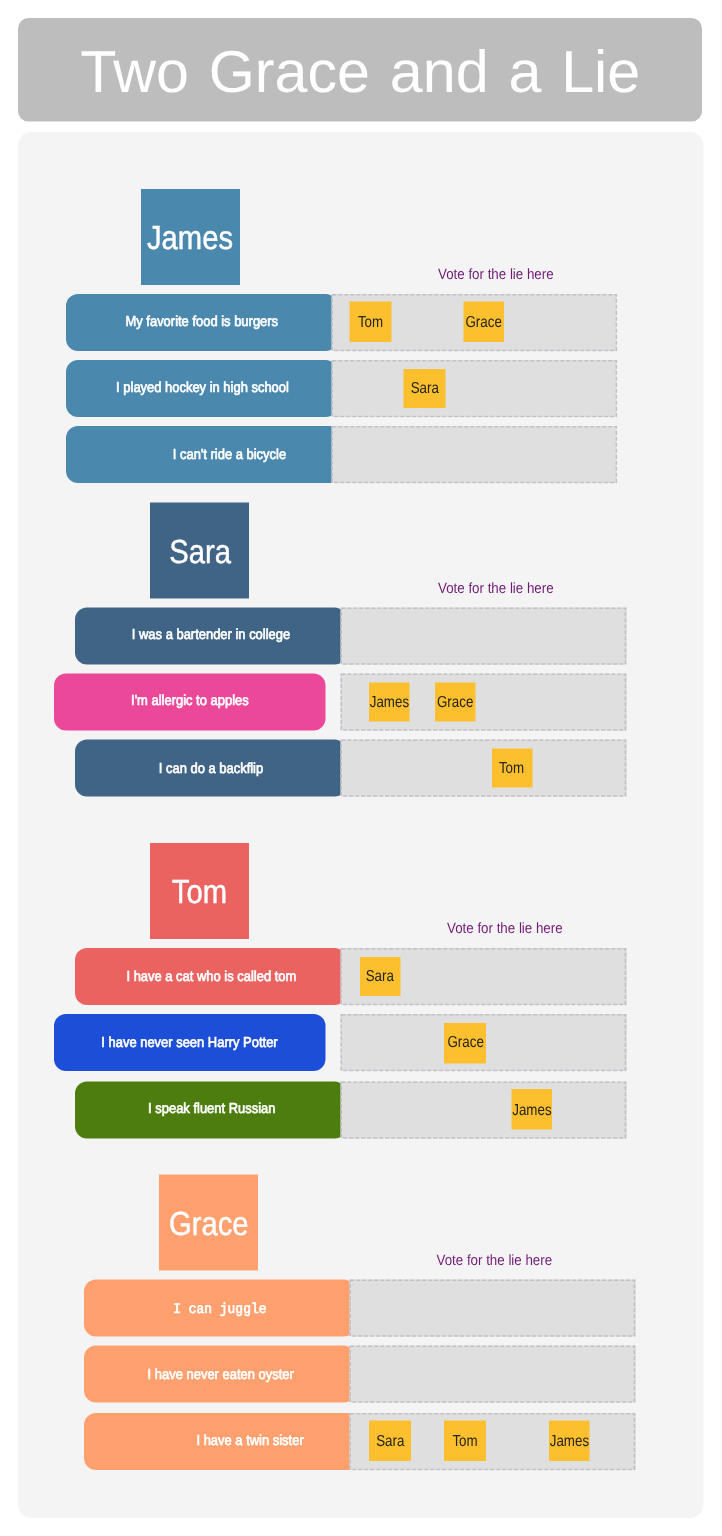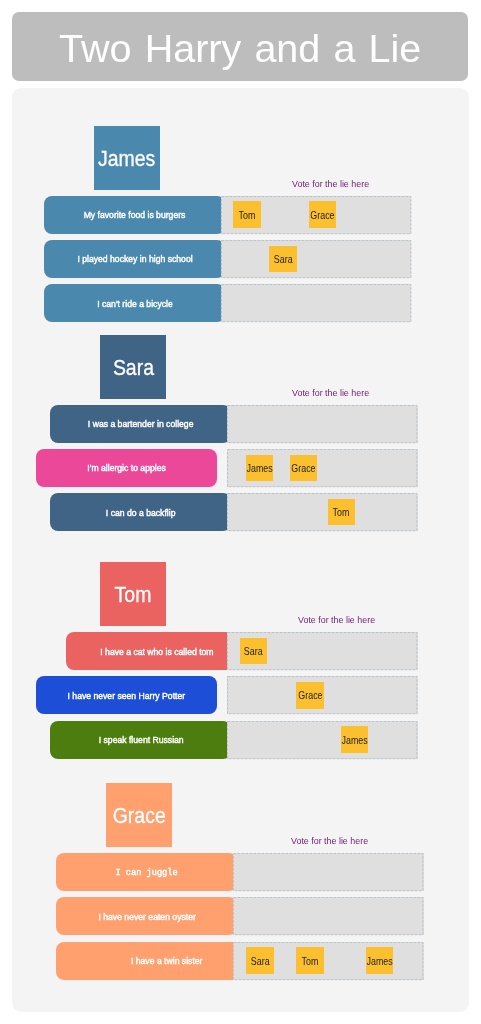--- a/index.html
+++ b/index.html
@@ -44,21 +44,21 @@
 
   .votelabel{position:absolute;color:#701a75;white-space:nowrap;line-height:10px;}
   .votelabel span{font-size:9.9px;display:inline-block;
         transform:scaleX(0.9) translateZ(0);transform-origin:left center;}
 </style>
 </head>
 <body>
 
 <div id="root">
   <div class="titlebar">
-    <div class="titlebar-text">Two Harry and a Lie</div>
+    <div class="titlebar-text">Two Grace and a Lie</div>
   </div>
   <div class="panel"></div>
   <div id="sections">
       <div class="section">
         <div class="namebox" style="left: 94px; top: 126px; background: rgb(74, 136, 174);">
           <span>James</span>
         </div>
         <div class="votelabel" style="left: 292.2px; top: 176.9px;"><span>Vote for the lie here</span></div>
         <div class="stmt" style="left: 44px; top: 195.6px; background: rgb(74, 136, 174);">
           <span>My favorite food is burgers</span>
@@ -78,21 +78,21 @@
           <span>I played hockey in high school</span>
         </div>
         <div class="zone" style="left: 220.9px; top: 239.8px;">
           <svg class="dash" viewBox="0 0 190.4 38.2" preserveAspectRatio="none">
             <rect x="0.5" y="0.5" width="189.4" height="37.2" fill="none" stroke="#BEC2C8" stroke-width="1" stroke-dasharray="2.7 1.3"></rect>
           </svg>
           <div class="chip" style="left: 48.5px; top: 5.8px;">
             <span>Sara</span>
           </div>
         </div>
-        <div class="stmt" style="left: 44px; top: 284px; background: rgb(74, 136, 174);">
+        <div class="stmt" style="left: 44px; top: 284px; background: rgb(74, 136, 174); padding-left: 18px;">
           <span>I can't ride a bicycle</span>
         </div>
         <div class="zone" style="left: 220.9px; top: 284px;">
           <svg class="dash" viewBox="0 0 190.4 38.2" preserveAspectRatio="none">
             <rect x="0.5" y="0.5" width="189.4" height="37.2" fill="none" stroke="#BEC2C8" stroke-width="1" stroke-dasharray="2.7 1.3"></rect>
           </svg>
         </div>
       </div>
       <div class="section">
         <div class="namebox" style="left: 100.4px; top: 335.2px; background: rgb(64, 100, 133);">
@@ -131,21 +131,21 @@
           <div class="chip" style="left: 100.4px; top: 5.8px;">
             <span>Tom</span>
           </div>
         </div>
       </div>
       <div class="section">
         <div class="namebox" style="left: 100.4px; top: 561.7px; background: rgb(235, 99, 97);">
           <span>Tom</span>
         </div>
         <div class="votelabel" style="left: 297.8px; top: 613.4px;"><span>Vote for the lie here</span></div>
-        <div class="stmt" style="left: 50.4px; top: 632.1px; background: rgb(235, 99, 97); margin-left: 16px;">
+        <div class="stmt" style="left: 50.4px; top: 632.1px; background: rgb(235, 99, 97);">
           <span>I have a cat who is called tom</span>
         </div>
         <div class="zone" style="left: 227.3px; top: 632.1px;">
           <svg class="dash" viewBox="0 0 190.4 38.2" preserveAspectRatio="none">
             <rect x="0.5" y="0.5" width="189.4" height="37.2" fill="none" stroke="#BEC2C8" stroke-width="1" stroke-dasharray="2.7 1.3"></rect>
           </svg>
           <div class="chip" style="left: 12.3px; top: 5.8px;">
             <span>Sara</span>
           </div>
         </div>

